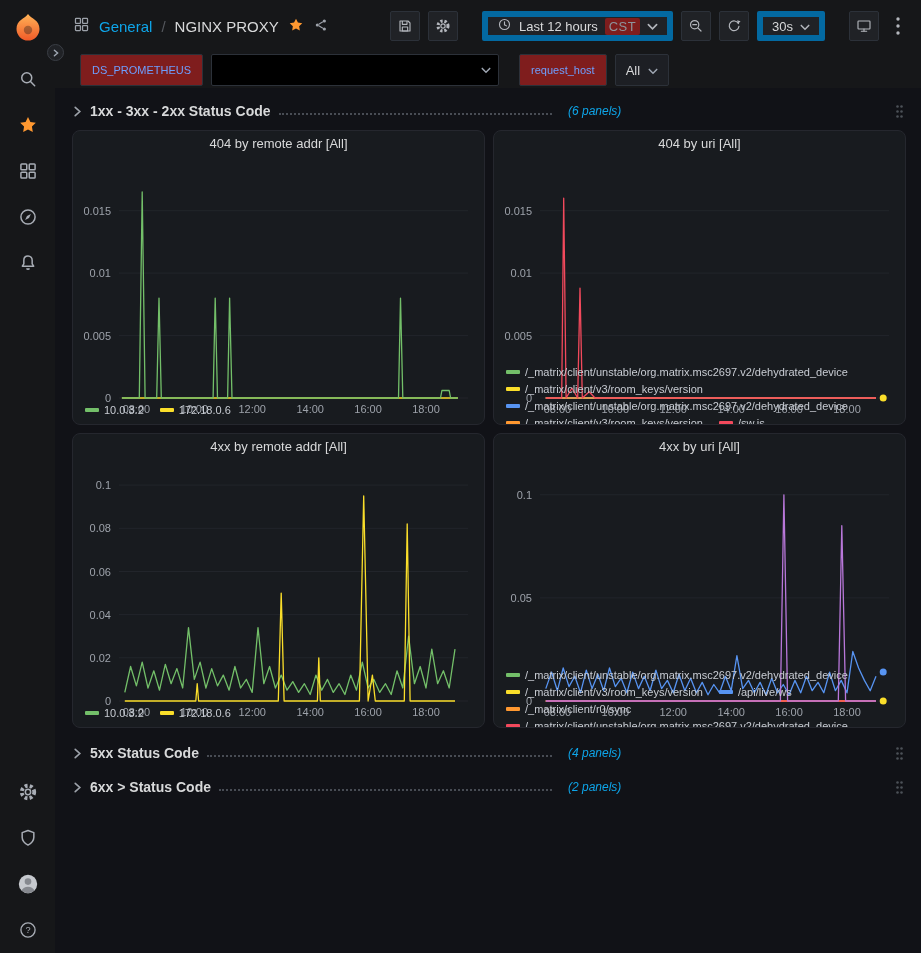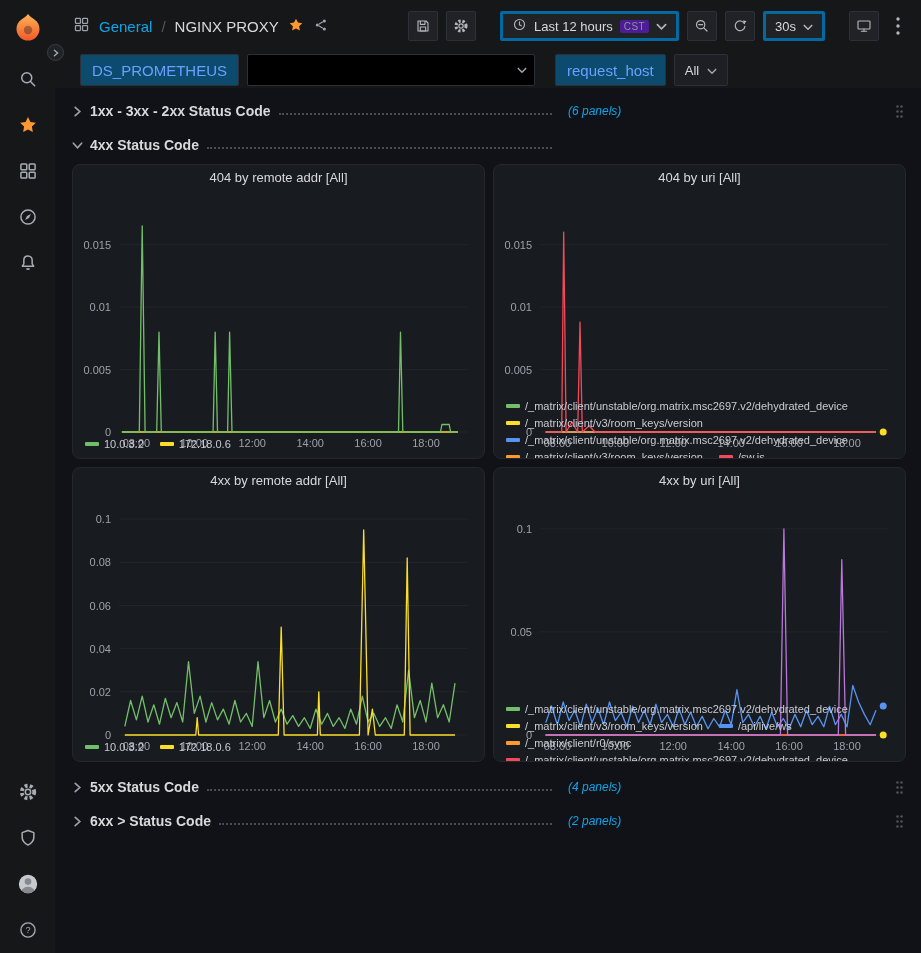--- a/index.html
+++ b/index.html
@@ -33,36 +33,36 @@
   .crumb { display:flex; align-items:center; gap:9px; font-size:15px; }
   .crumb .sect { color:#0ea5e9; }
   .crumb .sep { color:#55585e; }
   .crumb .ttl { color:#d8d9da; }
   .tb-right { margin-left:auto; display:flex; align-items:center; gap:8px; }
   .iconbtn {
     width:30px; height:30px; background:#202226; border:1px solid #2c3139; border-radius:2px;
     display:flex; align-items:center; justify-content:center; cursor:pointer;
   }
   .pillbtn {
-    height:30px; background:#202226; border:3px solid #0369a1; border-radius:2px;
+    height:30px; background:#202226; border:6px solid #0369a1; border-radius:2px;
     display:flex; align-items:center; gap:7px; padding:0 9px; cursor:pointer;
     font-size:13px; color:#d8d9da;
   }
-  .tz-badge { font-size:10px; color:#8e949c; background:#4c1d95; border-radius:2px; padding:1px 4px; letter-spacing:.4px; }
+  .tz-badge { font-size:13px; color:#8e949c; background:#7f1d1d; border-radius:2px; padding:1px 4px; letter-spacing:.4px; }
   .kebab-btn { width:22px; height:30px; background:none; border:none; display:flex; align-items:center; justify-content:center; cursor:pointer; }
   .gap16 { width:8px; }
   
   .submenu {
     position:absolute; left:55px; right:0; top:52px; height:36px;
     background:#161719; display:flex; align-items:center; padding:0 12px 0 25px; gap:8px;
   }
   .var-label {
     height:32px; display:flex; align-items:center; padding:0 11px;
-    background:#0c4a6e; border:1px solid #2c3139; border-radius:2px;
-    color:#6e9fff; font-size:15px; cursor:pointer;
+    background:#7f1d1d; border:1px solid #2c3139; border-radius:2px;
+    color:#6e9fff; font-size:11px; cursor:pointer;
   }
   .var-select {
     width:288px; height:32px; background:#000; border:1px solid #2c3139; border-radius:2px;
     display:flex; align-items:center; cursor:pointer;
   }
   .var-select .val { flex:1; }
   .var-select .chev-zone { width:24px; display:flex; align-items:center; justify-content:center; }
   .var-value {
     height:32px; display:flex; align-items:center; gap:8px; padding:0 10px;
     background:#1d1f24; border:1px solid #2c3139; border-radius:2px;
@@ -307,31 +307,20 @@
         <circle cx="2.5" cy="2.5" r="1.3"></circle>
           <circle cx="6.5" cy="2.5" r="1.3"></circle>
         <circle cx="2.5" cy="7.5" r="1.3"></circle>
           <circle cx="6.5" cy="7.5" r="1.3"></circle>
         <circle cx="2.5" cy="12.5" r="1.3"></circle>
           <circle cx="6.5" cy="12.5" r="1.3"></circle>
       </svg>
     </span>
   </div>
 
-  <div class="row-header">
-    <span class="chev">
-      <svg width="11" height="11" viewBox="0 0 12 12" fill="none" stroke="#9da2aa" stroke-width="1.8" stroke-linecap="round">
-          <polyline points="1.5,3.5 6,8.5 10.5,3.5"></polyline>
-        </svg>
-    </span>
-    <div class="row-left">
-      <span class="row-title">4xx Status Code</span>
-      <span class="dotfill"></span>
-    </div>
-  </div>
 
   <div class="panels">
     <section class="panel">
       <header class="panel-title">404 by remote addr [All]</header>
       <div class="chart"><svg width="411" height="259">
             <line x1="46" x2="395" y1="241.0" y2="241.0" stroke="#22252b"></line>
             <text x="38" y="245.0" text-anchor="end" fill="#9da2aa" font-size="11">0</text>
             <line x1="46" x2="395" y1="178.6" y2="178.6" stroke="#22252b"></line>
             <text x="38" y="182.6" text-anchor="end" fill="#9da2aa" font-size="11">0.005</text>
             <line x1="46" x2="395" y1="116.1" y2="116.1" stroke="#22252b"></line>

